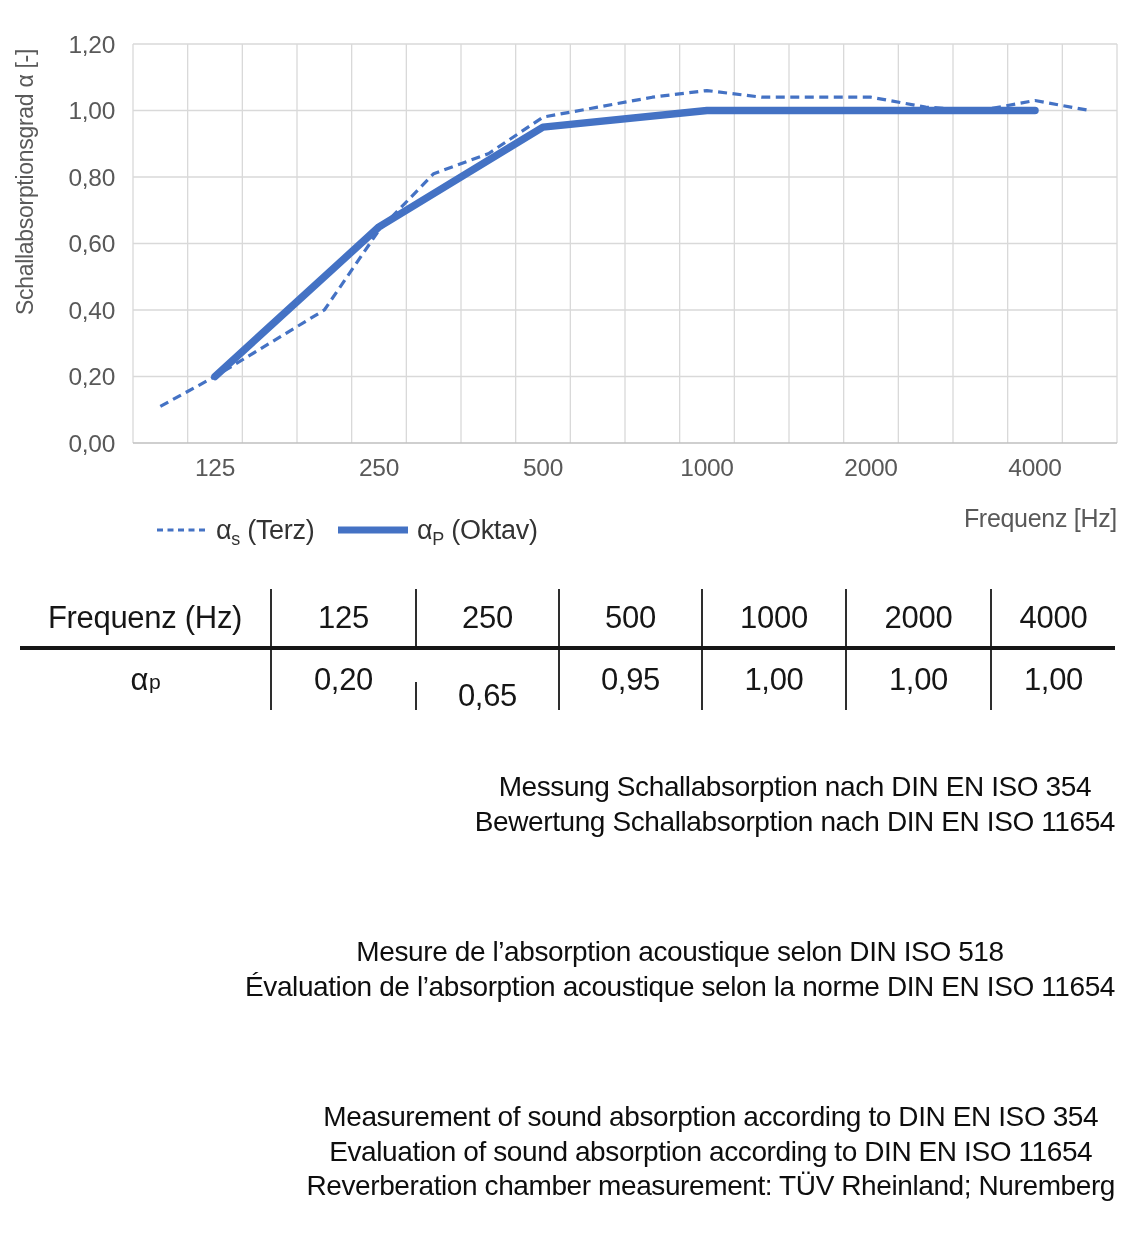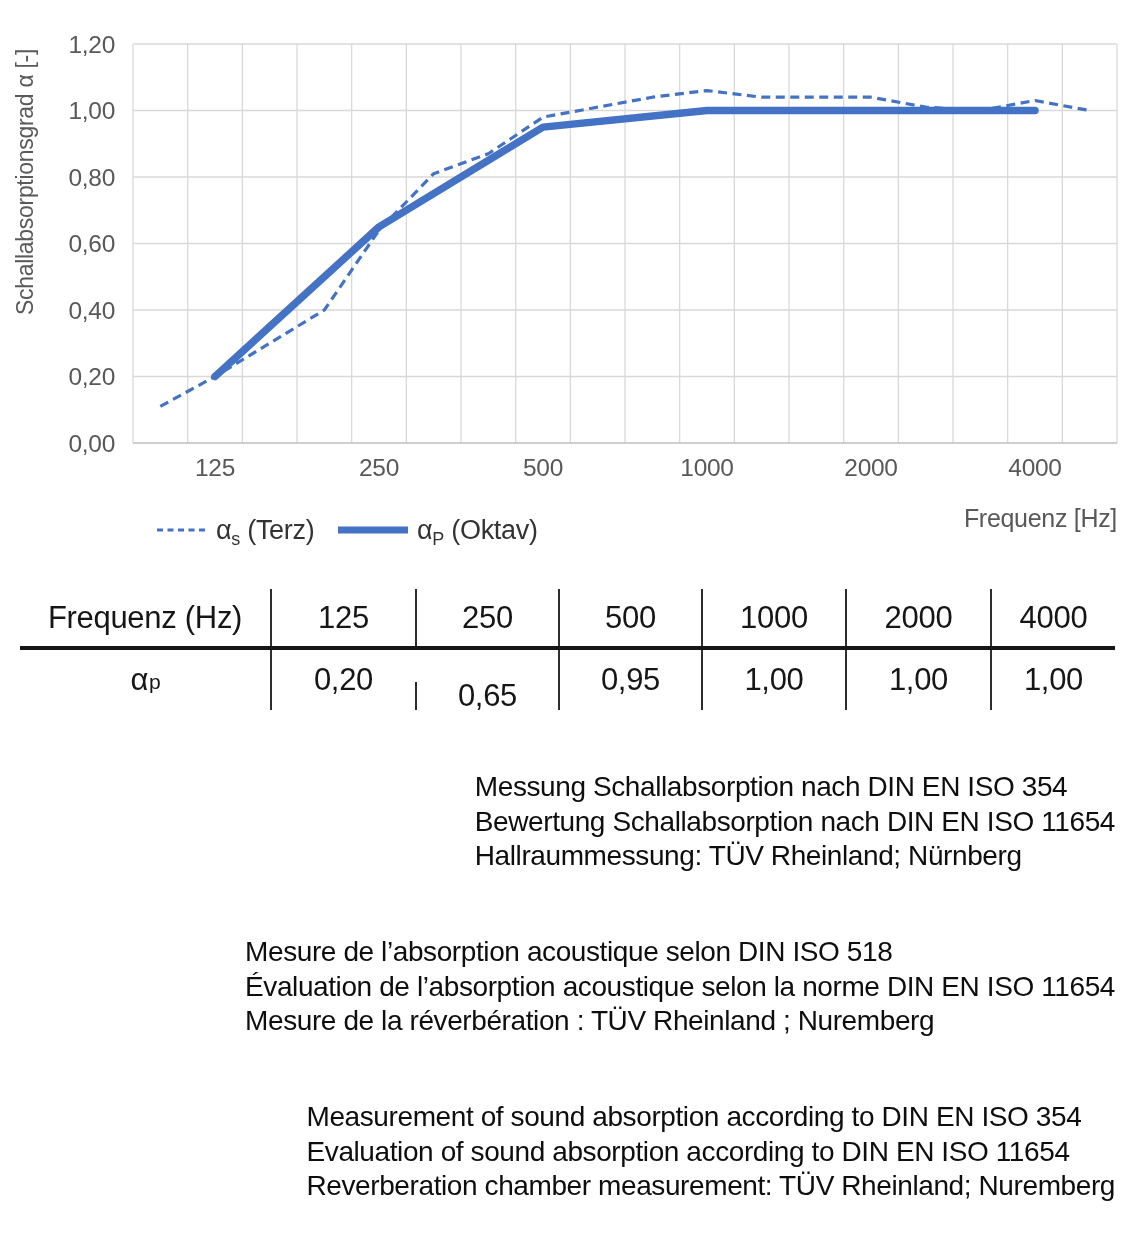--- a/index.html
+++ b/index.html
@@ -17,21 +17,21 @@
   .t-row.val{height:60px;}
   .t-cell{
     box-sizing:border-box;display:flex;align-items:center;justify-content:center;
     font-size:31px;letter-spacing:-0.3px;color:#161616;white-space:nowrap;
   }
   .t-cell.bl{border-left:2px solid #2e2e2e;}
   .t-sep{height:4px;background:#161616;}
   sub{font-size:0.68em;position:relative;top:2px;left:1px;}
   
   .note{
-    position:absolute;right:20px;text-align:left;
+    position:absolute;right:20px;text-align:center;
     font-size:28px;line-height:34.6px;color:#0e0e0e;letter-spacing:-0.4px;white-space:nowrap;
   }
   #note-de{top:770px;}
   #note-fr{top:935px;}
   #note-en{top:1100px;}
 </style>
 </head>
 <body>
 
 <div class="page">
@@ -121,26 +121,24 @@
         <div class="t-cell bl" style="flex: 0 0 143px;">0,95</div>
         <div class="t-cell bl" style="flex: 0 0 144px;">1,00</div>
         <div class="t-cell bl" style="flex: 0 0 145px;">1,00</div>
         <div class="t-cell bl" style="flex: 0 0 125px;">1,00</div>
       </div>
   </div>
 
   <div class="note" id="note-de">
       <div>Messung Schallabsorption nach DIN EN ISO 354</div>
       <div>Bewertung Schallabsorption nach DIN EN ISO 11654</div>
-      <div>Hallraummessung: TÜV Rheinland; Nürnberg</div>
     </div>
   <div class="note" id="note-fr">
       <div>Mesure de l’absorption acoustique selon DIN ISO 518</div>
       <div>Évaluation de l’absorption acoustique selon la norme DIN EN ISO 11654</div>
-      <div>Mesure de la réverbération : TÜV Rheinland ; Nuremberg</div>
     </div>
   <div class="note" id="note-en">
       <div>Measurement of sound absorption according to DIN EN ISO 354</div>
       <div>Evaluation of sound absorption according to DIN EN ISO 11654</div>
       <div>Reverberation chamber measurement: TÜV Rheinland; Nuremberg</div>
     </div>
 
 </div>
 
 </body></html>

